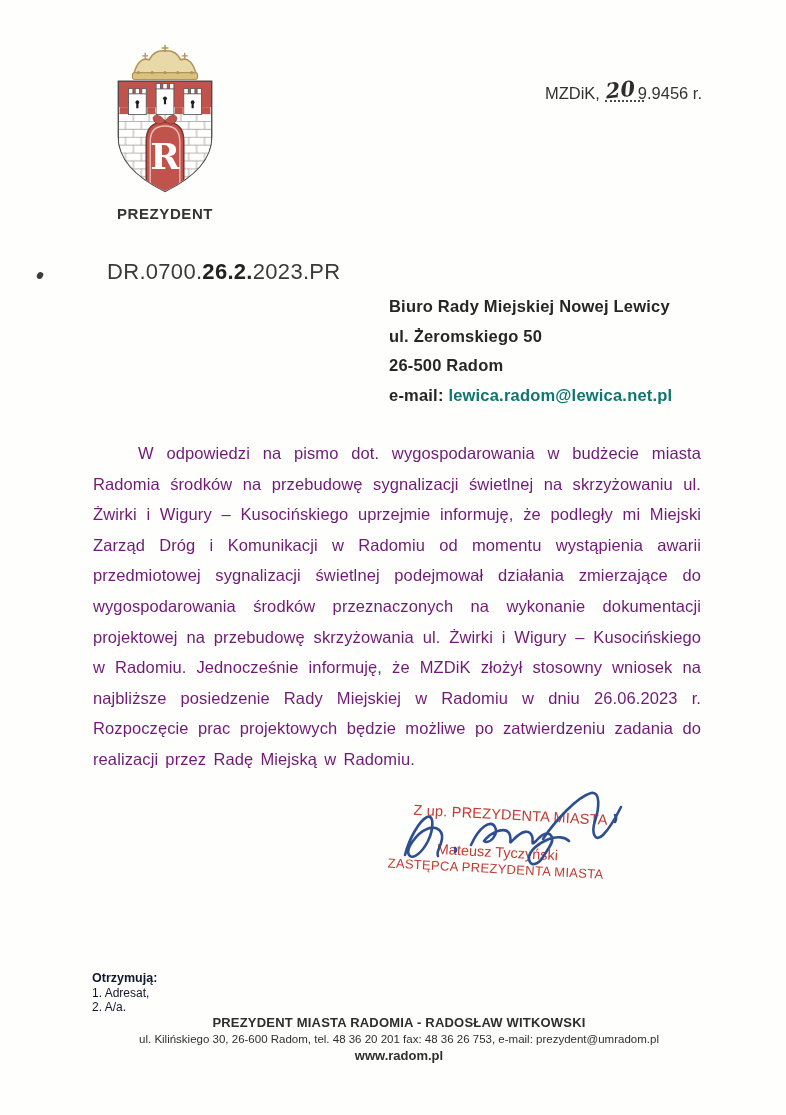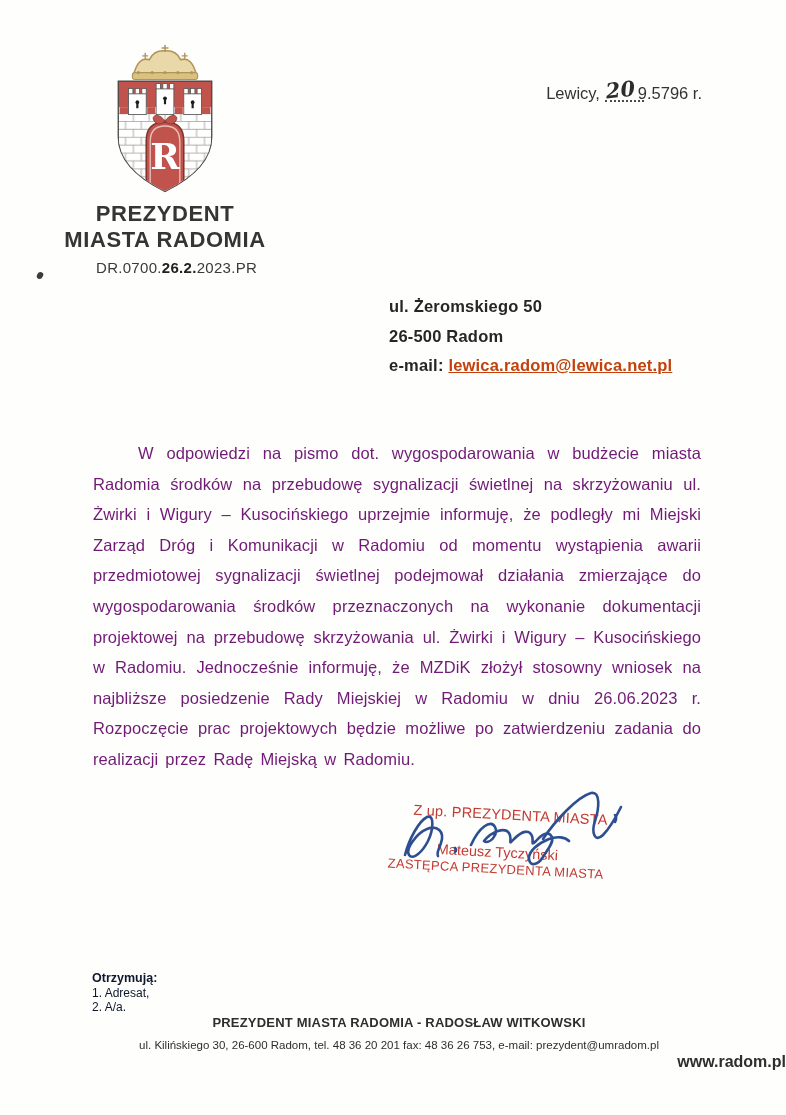--- a/index.html
+++ b/index.html
@@ -11,26 +11,26 @@
     background:#fefefd;
     font-family:"Liberation Sans", sans-serif;
     color:#2d2d2d;
     overflow:hidden;
   }
 
   
   .crest { position:absolute; left:104px; top:42px; width:122px; height:158px; }
   .sender-title {
     position:absolute; left:55px; top:201px; width:220px;
-    text-align:center; font-weight:bold; font-size:22px; line-height:26px;
+    text-align:center; font-weight:bold; font-size:15px; line-height:26px;
     color:#353535; letter-spacing:0.6px;
   }
   .reference {
-    position:absolute; left:96px; top:259px;
-    font-size:15px; color:#3a3a3a; letter-spacing:0.3px;
+    position:absolute; left:107px; top:259px;
+    font-size:22px; color:#3a3a3a; letter-spacing:0.3px;
   }
   .reference b { color:#222; }
   .ink-speck {
     position:absolute; left:37px; top:272px; width:6px; height:7px;
     background:#3f3b3a; border-radius:60% 40% 55% 45%; transform:rotate(20deg);
   }
 
   
   .dateline {
     position:absolute; top:84px; right:84px;
@@ -52,21 +52,21 @@
   }
 
   
   .recipient {
     position:absolute; left:389px; top:292px;
     font-size:16.5px; font-weight:bold; color:#262626;
     line-height:29.5px; letter-spacing:0.2px;
   }
   .email-row { white-space:nowrap; }
   .email-link {
-    color:#c2410c; text-decoration:underline; cursor:pointer;
+    color:#0f766e; cursor:pointer;
   }
 
   
   .body-text {
     position:absolute; left:93px; top:438px; width:608px;
     font-size:16.5px; line-height:30.6px;
     text-align:justify; text-indent:45px;
     color:#701a75; letter-spacing:0.1px;
     word-spacing:2.5px;
   }
@@ -85,22 +85,22 @@
   
   .distribution { position:absolute; left:92px; top:971px; font-size:12px; line-height:14.5px; color:#0f172a; }
   .distribution .head { font-weight:bold; font-size:12.5px; }
 
   
   .footer {
     position:absolute; left:0; top:1015px; width:100%;
     text-align:center; color:#2e2e2e; line-height:15.5px;padding-left:12px;
   }
   .footer .f1 { font-weight:bold; font-size:13px; letter-spacing:0.2px; }
-  .footer .f2 { font-size:11.5px; margin-top:7px; }
-  .footer .f3 { font-weight:bold; font-size:16px; margin-top:1px;text-align:right; }
+  .footer .f2 { font-size:11.5px; margin-top:1px; }
+  .footer .f3 { font-weight:bold; font-size:13px; margin-top:1px; }
 </style>
 </head>
 <body>
 
 <div class="page">
 
   <svg class="crest" viewBox="0 0 120 160" aria-hidden="true">
     <defs>
       <clipPath id="shieldClip">
         <path d="M 13 40 L 107 40 L 107 96 Q 107 128 60 151 Q 13 128 13 96 Z"></path>
@@ -168,30 +168,30 @@
         <path d="M 41 152 L 41 100 Q 41 81 60 81 Q 79 81 79 100 L 79 152 Q 60 160 41 152 Z" fill="#c0544c" stroke="#7e352f" stroke-width="1.6"></path>
         <path d="M 45 150 L 45 101 Q 45 85 60 85 Q 75 85 75 101 L 75 150" fill="none" stroke="#e9beb8" stroke-width="1.4"></path>
         <path d="M 60 80 C 54 71 45 74 49 80 C 52 85 58 83 60 80 C 62 83 68 85 71 80 C 75 74 66 71 60 80 Z" fill="#c0544c" stroke="#7e352f" stroke-width="0.8"></path>
       </g>
     </g>
     <text x="60" y="129" text-anchor="middle" font-family="DejaVu Serif, serif" font-size="36" font-weight="bold" fill="#ffffff">R</text>
   </svg>
 
   <div class="sender-title">
     <div>PREZYDENT</div>
-    <div>MIASTA RADOMIA</div>
   </div>
 
   <div class="reference"><span>DR.0700.</span><b>26.2.</b><span>2023.PR</span></div>
 
   <div class="ink-speck"></div>
 
-  <div class="dateline"><span>Lewicy,</span>&nbsp;<span class="dot-underlay"><span class="hand-day">20</span></span><span>9.5796 r.</span></div>
+  <div class="dateline"><span>MZDiK,</span>&nbsp;<span class="dot-underlay"><span class="hand-day">20</span></span><span>9.9456 r.</span></div>
 
   <div class="recipient">
+    <div>Biuro Rady Miejskiej Nowej Lewicy</div>
     <div>ul. Żeromskiego 50</div>
     <div>26-500 Radom</div>
     <div class="email-row"><span>e-mail:</span>
       <a class="email-link">lewica.radom@lewica.net.pl</a>
     </div>
   </div>
 
   <div class="body-text">W odpowiedzi na pismo dot. wygospodarowania w budżecie miasta Radomia środków na przebudowę sygnalizacji świetlnej na skrzyżowaniu ul. Żwirki i Wigury – Kusocińskiego uprzejmie informuję, że podległy mi Miejski Zarząd Dróg i Komunikacji w Radomiu od momentu wystąpienia awarii przedmiotowej sygnalizacji świetlnej podejmował działania zmierzające do wygospodarowania środków przeznaczonych na wykonanie dokumentacji projektowej na przebudowę skrzyżowania ul. Żwirki i Wigury – Kusocińskiego w Radomiu. Jednocześnie informuję, że MZDiK złożył stosowny wniosek na najbliższe posiedzenie Rady Miejskiej w Radomiu w dniu 26.06.2023 r. Rozpoczęcie prac projektowych będzie możliwe po zatwierdzeniu zadania do realizacji przez Radę Miejską w Radomiu.</div>
 
   <div class="stamp">

